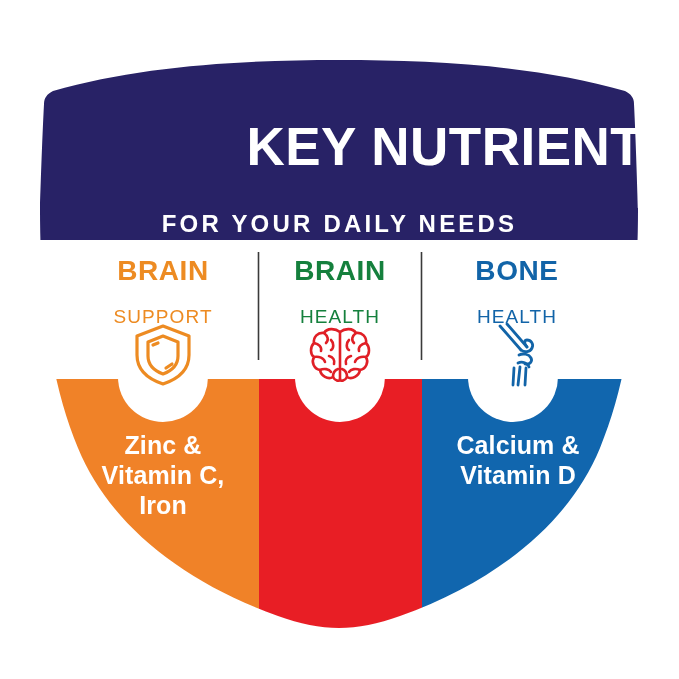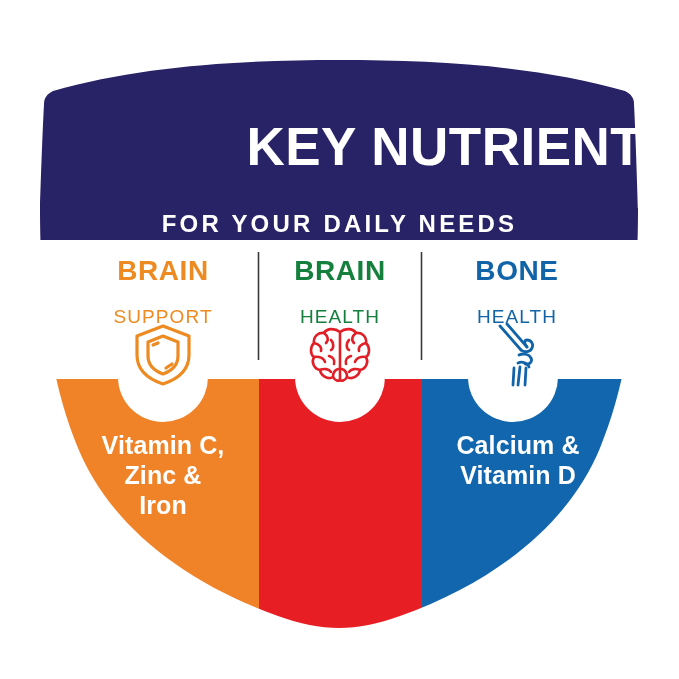--- a/index.html
+++ b/index.html
@@ -245,22 +245,22 @@
         <path d="M24 40 C28 38, 34 40, 35 44"></path>
 
         <path d="M26 44 L24 62"></path>
         <path d="M32 45 L31 62"></path>
         <path d="M20 45 L19 62"></path>
       </g>
     </svg>
   </div>
 
   <div class="nutrient-label" id="label-immune">
+    <div>Zinc &amp;</div>
     <div>Vitamin C,</div>
-    <div>Zinc &amp;</div>
     <div>Iron</div>
   </div>
 
 
   <div class="nutrient-label" id="label-bone">
     <div>Calcium &amp;</div>
     <div>Vitamin D</div>
   </div>
 
 </div>

